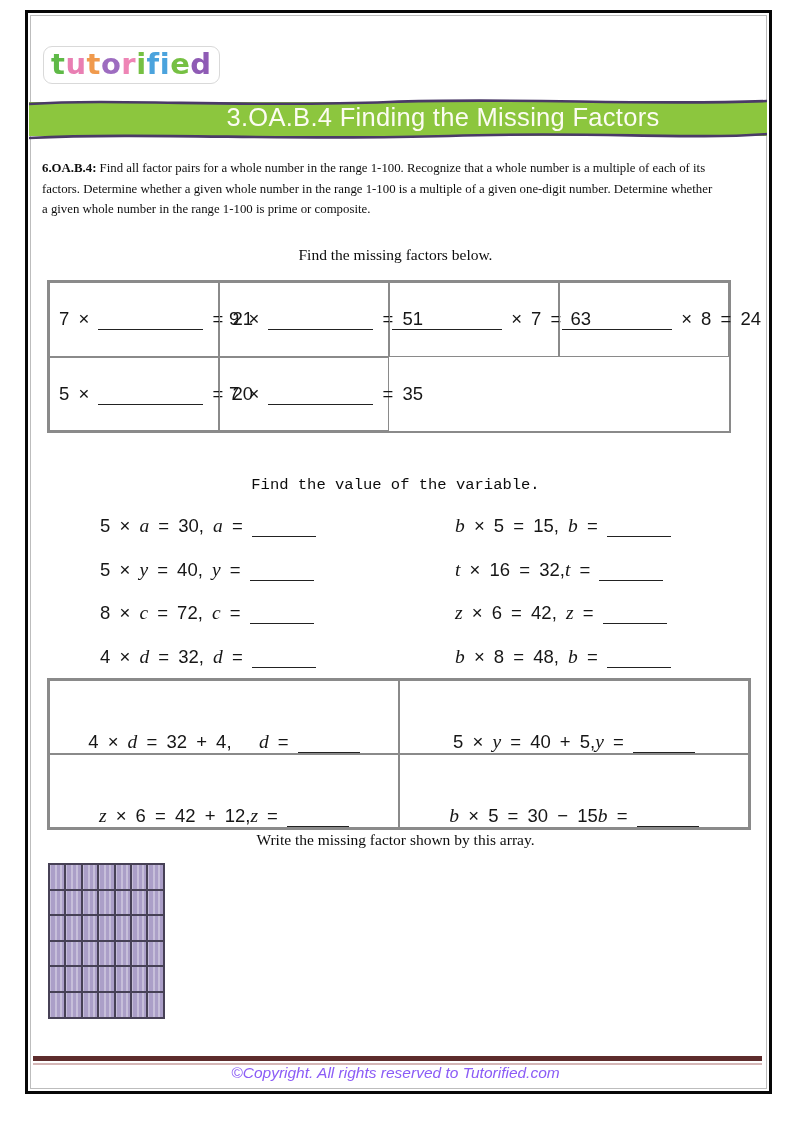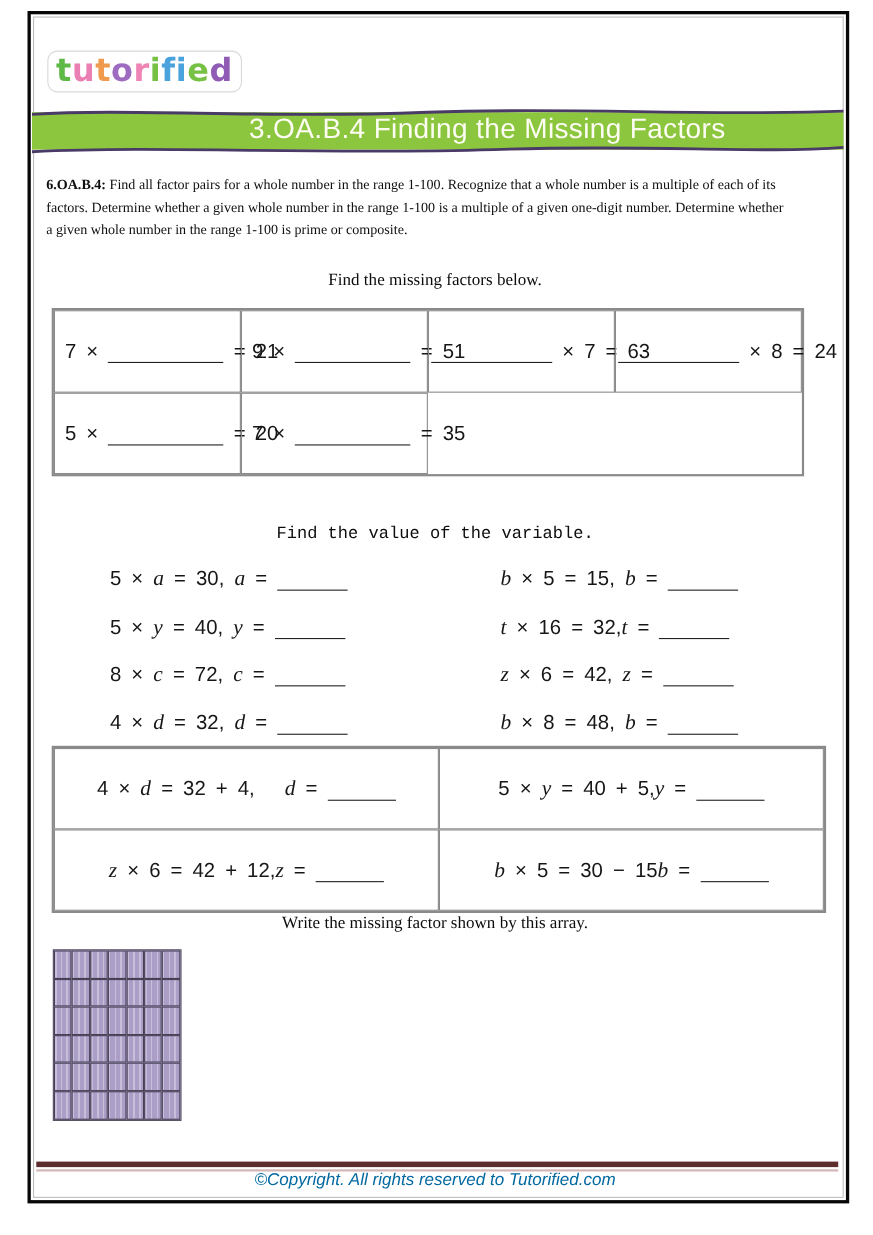--- a/index.html
+++ b/index.html
@@ -44,36 +44,36 @@
 
   
   .vcol{position:absolute;top:504px;}
   .vcol-left{left:100px;} .vcol-right{left:455px;}
   .vrow{height:43.5px;line-height:43.5px;white-space:nowrap;}
 
   
   .btable{position:absolute;left:47px;top:678px;width:704px;height:152px;
         display:grid;grid-template-rows:1fr 1fr;grid-template-columns:1fr 1fr;
         border:2px solid #8a8a8a;box-sizing:border-box;}
-  .bcell{border:1px solid #8a8a8a;display:flex;align-items:center;justify-content:center;}
+  .bcell{border:1px solid #8a8a8a;display:flex;align-items:flex-end;justify-content:center;}
   .beq{white-space:nowrap;}
 
   
   .agrid{position:absolute;left:48px;top:863px;display:grid;border:1px solid #474156;}
   .acell{border:1px solid #474156;
         background-image:repeating-linear-gradient(90deg,rgba(255,255,255,.33) 0 1.4px,transparent 1.4px 5.2px);}
   .array-eq{position:absolute;left:185px;top:903px;line-height:52px;white-space:nowrap;}
   .array-eq .num{font-size:23px;word-spacing:7px;}
   .array-eq .blank{vertical-align:-6px;border-bottom-width:1.8px;}
 
   
   .maroon-bar{position:absolute;left:33px;top:1056px;width:729px;height:5px;}
   .maroon-line{position:absolute;left:33px;top:1063px;width:729px;height:1.6px;}
   .copyright{position:absolute;left:25px;top:1064px;width:741px;text-align:center;
-        font-style:italic;font-size:15.5px;color:#0369a1;}
+        font-style:italic;font-size:15.5px;color:#8b5cf6;}
 </style>
 </head>
 <body>
 
 <div class="page">
 
   <div class="frame">
     <div class="frame-inner"></div>
   </div>
 

